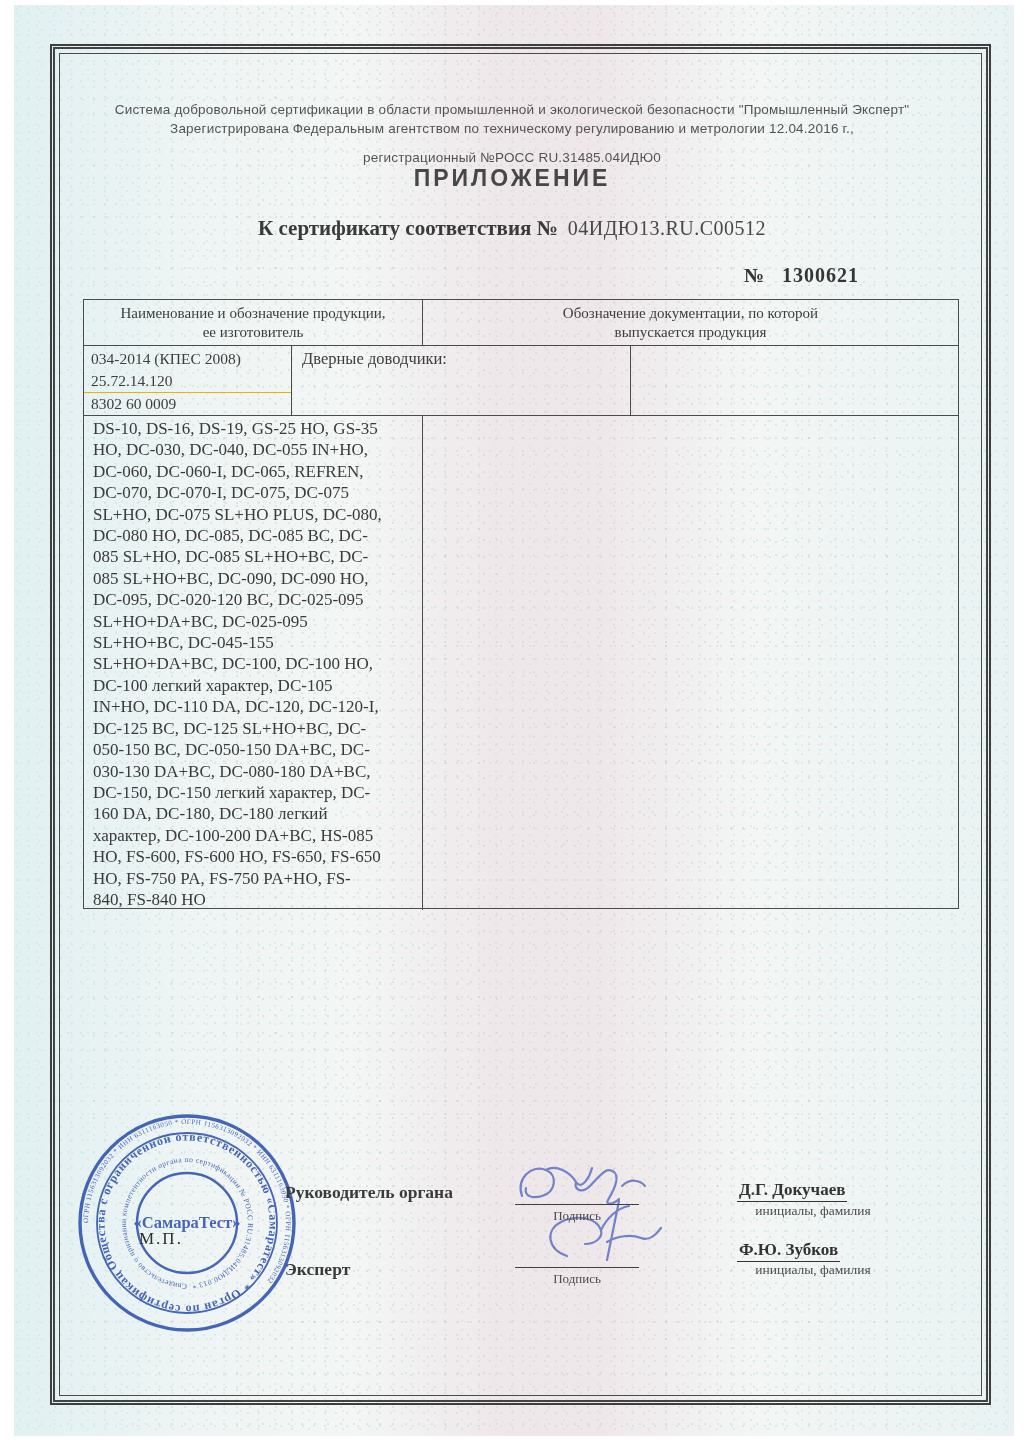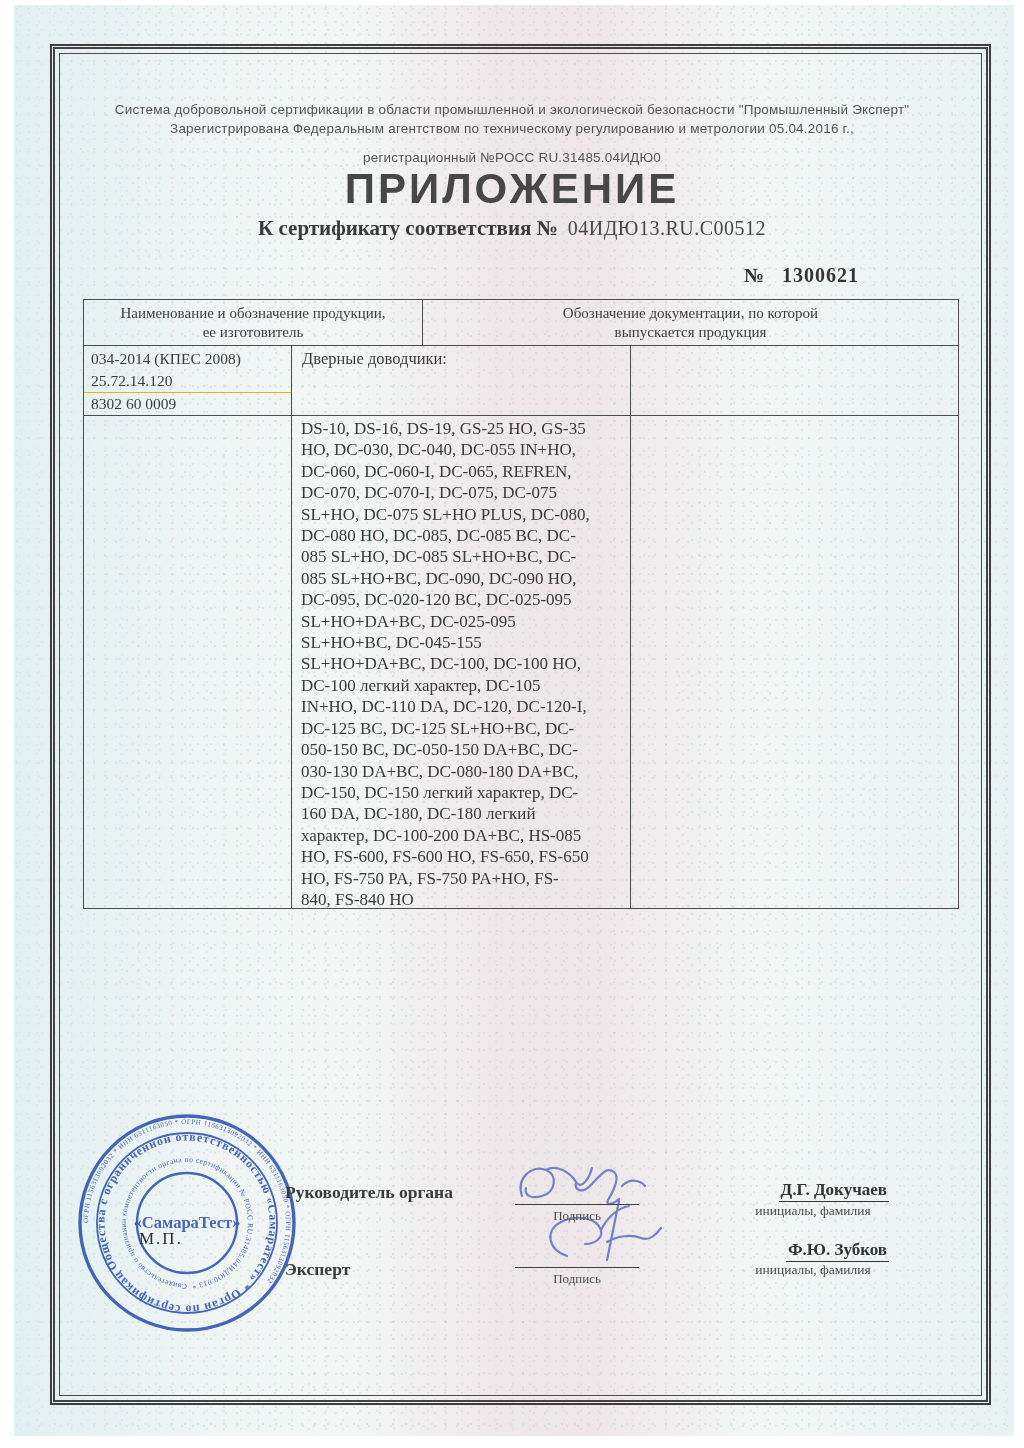--- a/index.html
+++ b/index.html
@@ -26,21 +26,21 @@
   .frame::after  { content:''; position:absolute; inset:7px; border:1px solid #4a4a4a; }
 
   .abs { position:absolute; }
   .sans { font-family:"Liberation Sans", sans-serif; }
   .serif { font-family:"Liberation Serif", serif; }
   .ctr { width:100%; text-align:center; }
 
   .title   { top:60px; font-size:28px; font-weight:bold; color:#414141; letter-spacing:0.5px; }
   .subline { font-size:13.5px; color:#535353; letter-spacing:0.2px; }
   .sub1 { top:102px; } .sub2 { top:121px; } .sub3 { top:150px; }
-  .appendix { top:165px; font-size:42px; font-weight:bold; color:#474747; letter-spacing:3px; }
+  .appendix { top:165px; font-size:23px; font-weight:bold; color:#474747; letter-spacing:3px; }
 
   .certline { top:216px; font-size:21px; color:#3a3a3a; }
   .certline .lbl { font-weight:bold; }
   .certline .num { font-weight:normal; font-size:20px; margin-left:10px; letter-spacing:0.5px; color:#474747; }
 
   .formnum { top:264px; left:744px; font-size:20px; font-weight:bold; color:#353535; }
   .formnum .sign { margin-right:18px; font-weight:bold; }
   .formnum .val { letter-spacing:1px; }
 
   
@@ -50,49 +50,49 @@
   .c2 { width:339px; border-right:1px solid #4b4b4b; }
   .c3 { flex:1; }
   .thead { border-bottom:1px solid #4b4b4b; height:46px; font-size:15px; }
   .thead .c2, .thead .c3 { display:flex; align-items:center; justify-content:center; text-align:center; line-height:19px; white-space:pre-line; }
   .h1a { height:23px; line-height:22px; padding-left:7px; border-bottom:1px solid #4b4b4b; }
   .h1b { height:22px; line-height:22px; padding-left:7px; }
   .rowB { height:70px; border-bottom:1px solid #4b4b4b; }
   .codes1 { height:47px; line-height:22px; padding:2px 0 0 7px; border-bottom:1px solid #eab308; font-size:15.5px; white-space:pre-line; }
   .codes2 { height:22px; line-height:22px; padding-left:7px; font-size:15.5px; }
   .cat { padding:3px 0 0 10px; font-size:16.5px; }
-  .rowC { height:492px; }
+  .rowC { height:492px;flex-direction:column; }
   .plist { padding:2px 6px 0 9px; font-size:17px; line-height:21.4px; white-space:pre-line; color:#3a3a3a; }
 
   
   .role { font-size:17.5px; font-weight:bold; color:#3b3b3b; left:285px; }
   .role1 { top:1182px; } .role2 { top:1259px; }
   .sigline { left:515px; width:124px; border-top:1.5px solid #3f3f3f; height:0; }
   .sl1 { top:1204px; } .sl2 { top:1267px; }
   .podpis { left:515px; width:124px; text-align:center; font-size:13px; color:#4c4c4c; }
   .pp1 { top:1208px; } .pp2 { top:1271px; }
-  .nameblock { left:737px; width:152px; text-align:right; }
+  .nameblock { left:737px; width:152px; text-align:left; }
   .pname { font-size:17px; font-weight:bold; color:#333; display:inline-block; border-bottom:1.5px solid #333; padding:0 2px 1px 2px; }
   .nb1 { top:1180px; } .nb2 { top:1240px; }
   .pcap { left:737px; width:152px; text-align:center; font-size:13.5px; color:#4c4c4c; }
   .cap1 { top:1203px; } .cap2 { top:1262px; }
 
   .sig-svg { stroke:#6577c4; stroke-width:2.2; fill:none; stroke-linecap:round; opacity:0.9; }
   .stamp-svg text { font-family:"Liberation Serif", serif; fill:#2e52ae; }
   .mp { left:139px; top:1229px; font-size:17px; color:#2d2d2d; letter-spacing:2px; z-index:3; }
 </style>
 </head>
 <body>
 
 <div class="page">
   <div class="scan-bg"></div>
   <div class="frame"></div>
 
   <div class="abs ctr subline sans sub1">Система добровольной сертификации в области промышленной и экологической безопасности "Промышленный Эксперт"</div>
-  <div class="abs ctr subline sans sub2">Зарегистрирована Федеральным агентством по техническому регулированию и метрологии 05.04.2016 г.,</div>
+  <div class="abs ctr subline sans sub2">Зарегистрирована Федеральным агентством по техническому регулированию и метрологии 12.04.2016 г.,</div>
   <div class="abs ctr subline sans sub3">регистрационный №РОСС RU.31485.04ИДЮ0</div>
   <div class="abs ctr appendix sans">ПРИЛОЖЕНИЕ</div>
 
   <div class="abs ctr certline serif">
     <span class="lbl">К сертификату соответствия №</span><span class="num">04ИДЮ13.RU.C00512</span>
   </div>
 
   <div class="abs formnum serif">
     <span class="sign">№</span><span class="val">1300621</span>
   </div>

